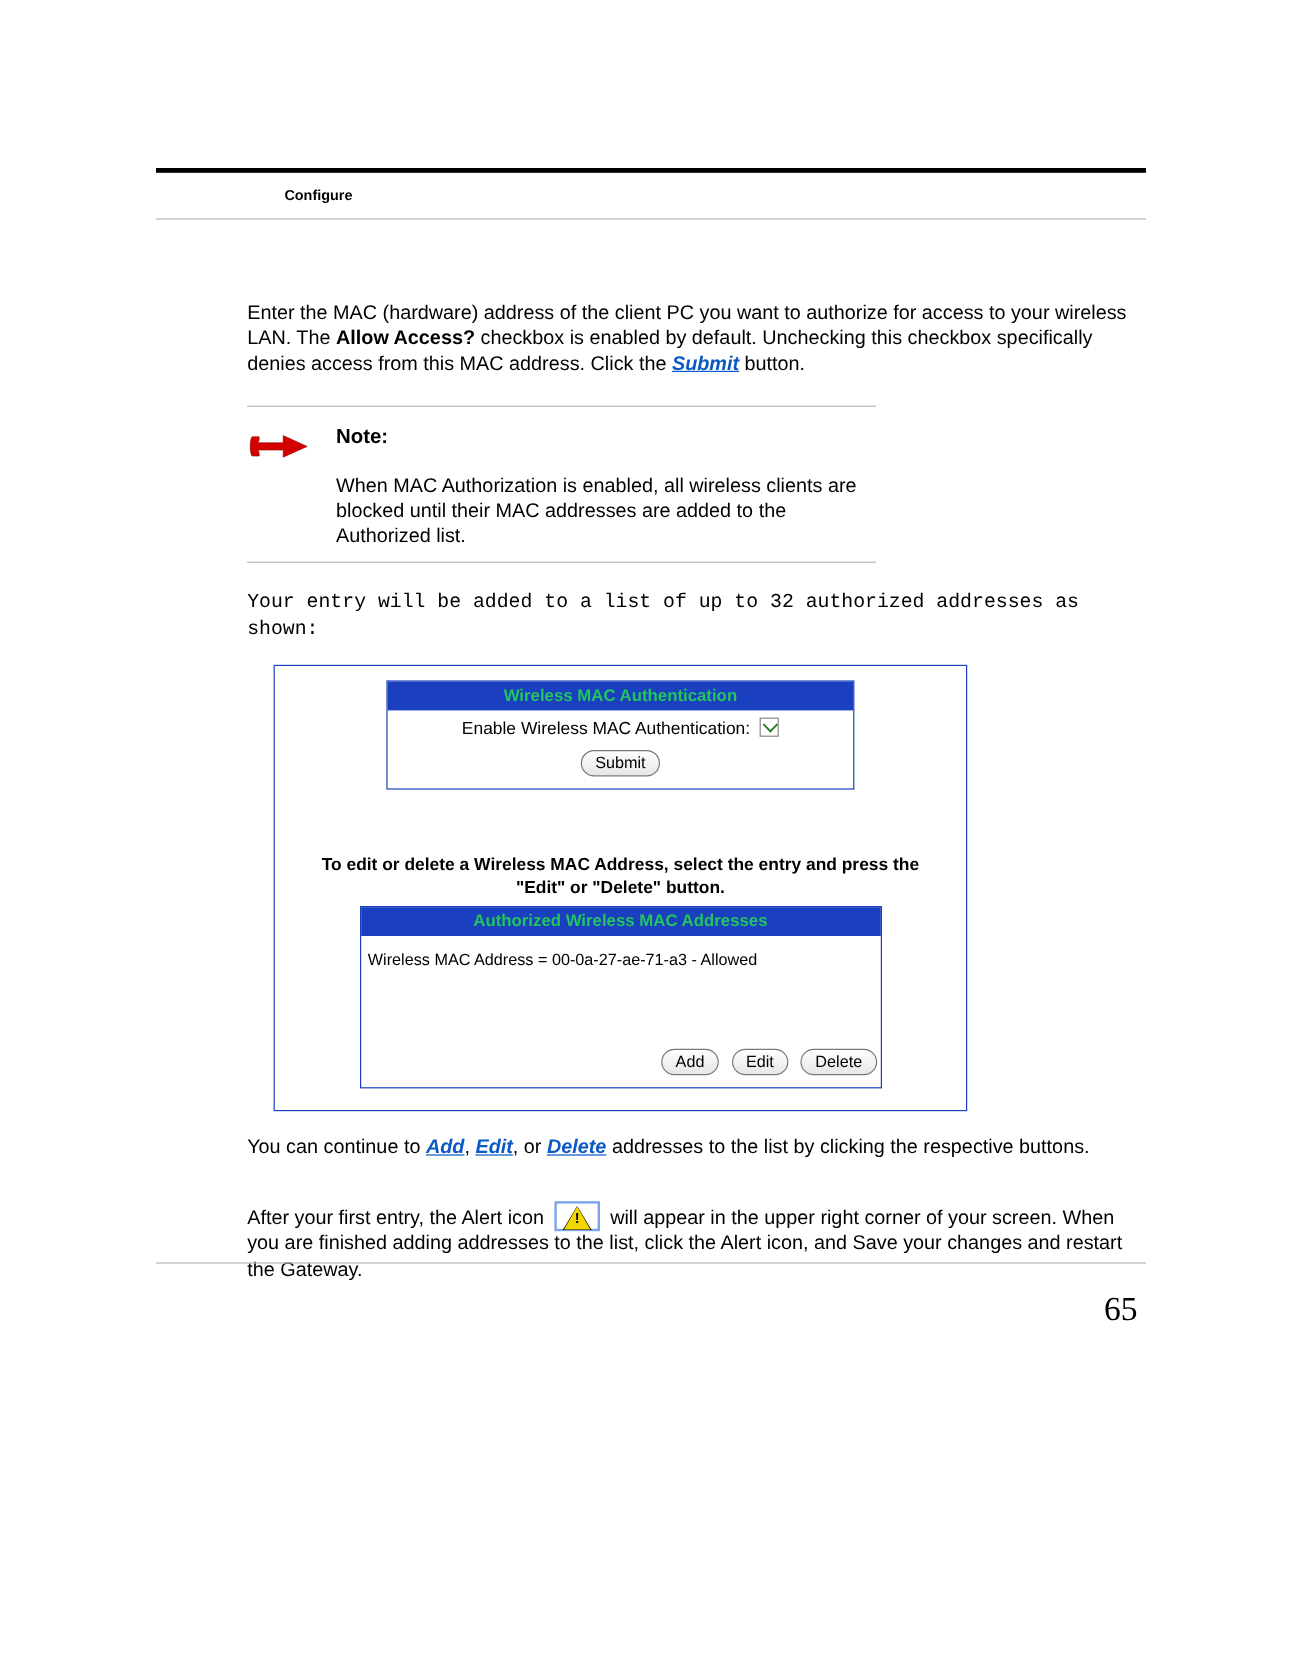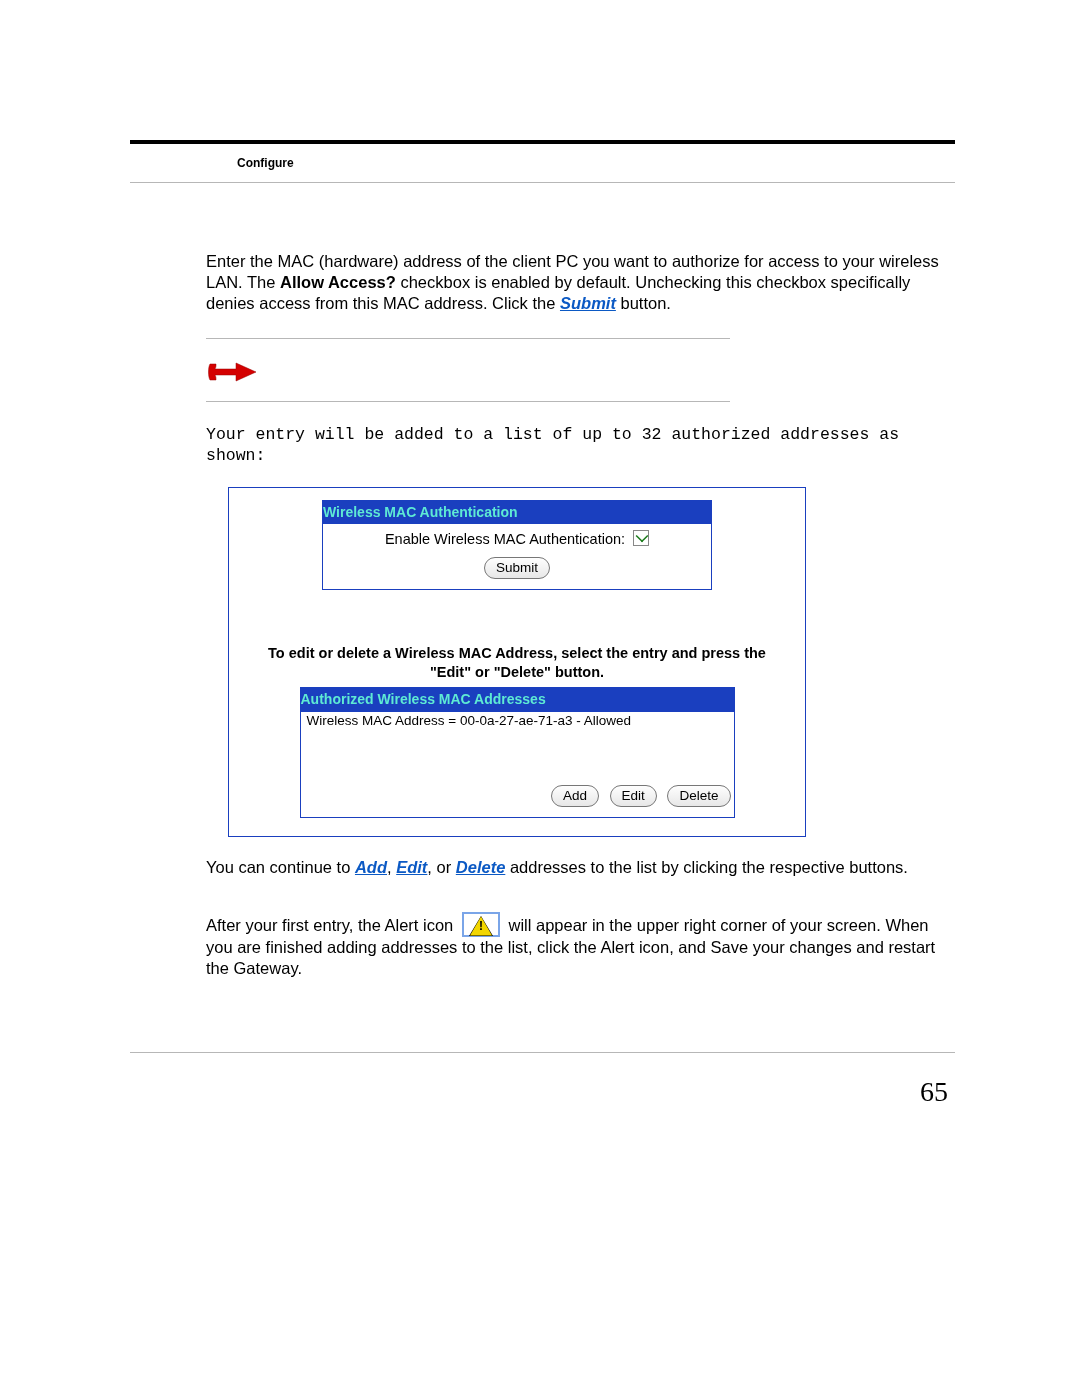--- a/index.html
+++ b/index.html
@@ -84,24 +84,24 @@
     font-family: Verdana, Arial, sans-serif;
   }
   .inner-box {
     margin: 0 auto;
     width: 388px;
     border: 1.5px solid #1a3fbf;
     background: #fff;
   }
   .box-title {
     background: #1a3fbf;
-    color: #5eead4;
+    color: #22c55e;
     font-weight: bold;
     font-size: 14px;
-    text-align: left;
+    text-align: center;
     padding: 3px 0;
   }
   .box-body {
     padding: 6px 10px 10px 10px;
     text-align: center;
     font-size: 14.5px;
   }
   .enable-row { margin-bottom: 8px; }
   .chk {
     display: inline-block;
@@ -135,21 +135,21 @@
     text-align: center;
     font-weight: bold;
     font-size: 14.5px;
     margin: 34px 0 4px 0;
     line-height: 1.35;
   }
   .inner-box2 { width: 433px; margin: 0 auto; border:1.5px solid #1a3fbf; background:#fff; }
   .listbox {
     height: 64px;
     overflow-y: scroll;
-    padding: 0 6px;
+    padding: 11px 6px;
     font-size: 13.5px;
     text-align: left;
     border-top: none;
   }
   .btn-row { text-align: right; padding: 8px 0 10px 0; }
   .btn-row .ui-btn { margin: 0 3px; }
 
   
   .alert-icon-wrap {
     display: inline-block;
@@ -221,20 +221,24 @@
       <p>
         <span>Enter the MAC (hardware) address of the client PC you want to authorize for access to your wireless LAN. The </span><span class="bold">Allow Access?</span><span> checkbox is enabled by default. Unchecking this checkbox specifically denies access from this MAC address. Click the </span><span class="action-link">Submit</span><span> button.</span>
       </p>
 
       <div class="note-block">
         <div class="note-icon-col hand-col">
           <svg width="52" height="38" viewBox="0 0 52 38">
             <path d="M4 11 C 2 14, 2 24, 4 27 L 10 27 C 10 24, 10 24, 9 22 L 30 22 L 30 28 L 50 19 L 30 10 L 30 16 L 9 16 C 10 14, 10 14, 10 11 Z" fill="#d40000" stroke="#900" stroke-width="0.5"></path>
           </svg>
         </div>
+        <div class="note-text-col">
+          <div class="note-title">Note:</div>
+          <div class="note-body">When MAC Authorization is enabled, all wireless clients are blocked until their MAC addresses are added to the Authorized list.</div>
+        </div>
       </div>
 
       <p style="margin-top:22px;font-family:Liberation Mono, monospace;">Your entry will be added to a list of up to 32 authorized addresses as shown:</p>
 
       <div class="router-panel">
         <div class="inner-box">
           <div class="box-title">Wireless MAC Authentication</div>
           <div class="box-body">
             <div class="enable-row">
               <span>Enable Wireless MAC Authentication:</span>

